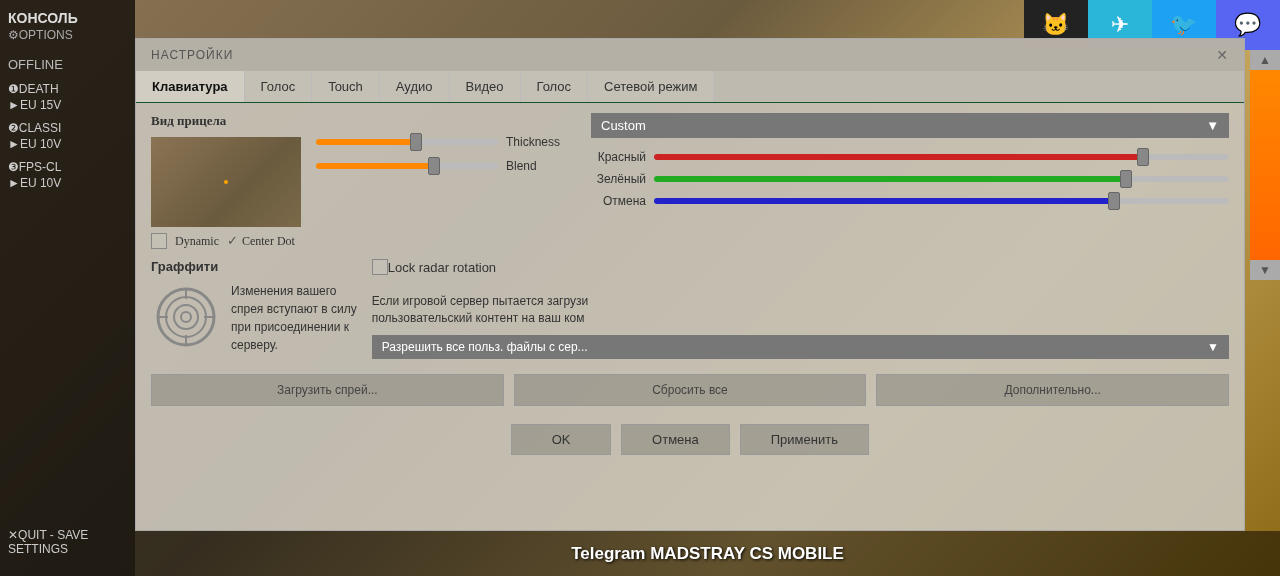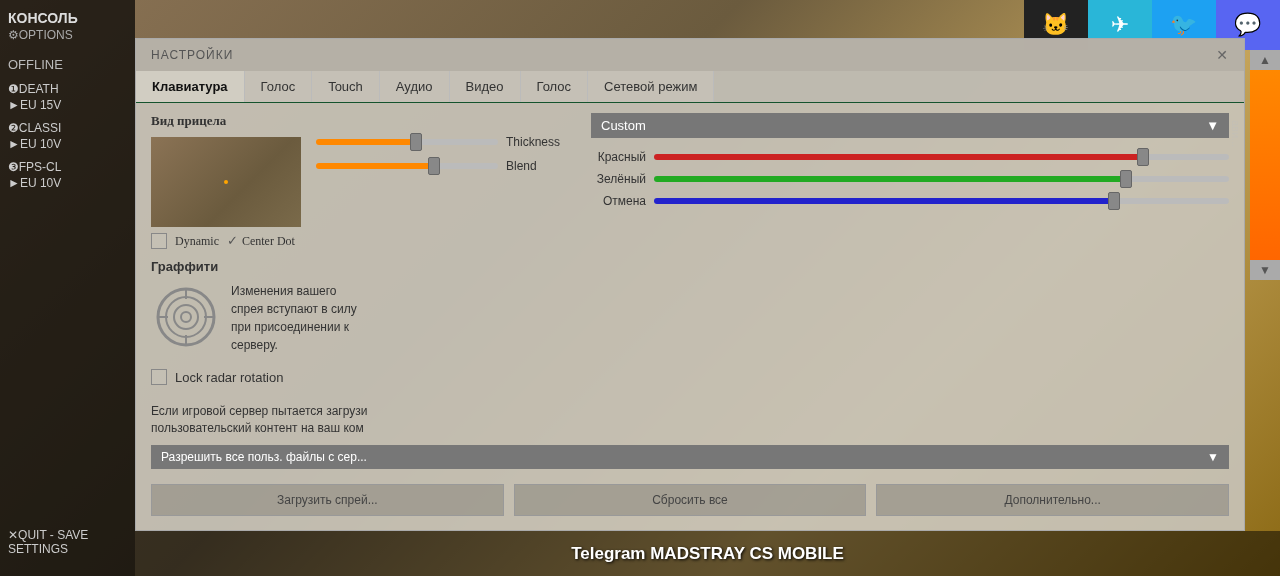--- a/index.html
+++ b/index.html
@@ -318,21 +318,21 @@
       height: 18px;
       background: #888;
       border: 1px solid #666;
       border-radius: 2px;
     }
 
     
     .lock-radar-row {
       display: flex;
       align-items: center;
-      gap: 8px;
+      gap: 0;
       margin-bottom: 10px;
     }
     .lock-checkbox {
       width: 16px;
       height: 16px;
       border: 1px solid #888;
       background: rgba(200,195,185,0.5);
     }
     .lock-label {
       font-size: 13px;
@@ -504,21 +504,21 @@
       <div class="color-row">
         <span class="color-label">Отмена</span>
         <div class="color-slider-track">
           <div class="color-slider-fill blue" style="width: 80%;"></div>
           <div class="color-slider-thumb" style="left: calc(80% - 6px);"></div>
         </div>
       </div>
     </div>
   </div>
 
-  <div style="display:flex; padding: 5px 15px; gap: 15px; flex-direction: column;">
+  <div style="display:flex; padding: 5px 15px; gap: 15px;">
 
     <div style="flex: 0 0 auto;">
       <div class="section-label">Граффити</div>
       <div style="display:flex; gap: 10px; align-items: flex-start;">
 
         <div style="width:70px; height:70px; display:flex; align-items:center; justify-content:center;">
           <svg width="65" height="65" viewBox="0 0 65 65">
             <circle cx="32" cy="32" r="28" fill="none" stroke="#888" stroke-width="3"></circle>
             <circle cx="32" cy="32" r="20" fill="none" stroke="#888" stroke-width="2"></circle>
             <circle cx="32" cy="32" r="12" fill="none" stroke="#888" stroke-width="2"></circle>
@@ -551,13 +551,18 @@
       </div>
     </div>
   </div>
 
   <div class="action-buttons">
     <div class="action-btn">Загрузить спрей...</div>
     <div class="action-btn">Сбросить все</div>
     <div class="action-btn">Дополнительно...</div>
   </div>
 
+  <div class="confirm-buttons">
+    <div class="confirm-btn">OK</div>
+    <div class="confirm-btn">Отмена</div>
+    <div class="confirm-btn">Применить</div>
+  </div>
 </div>
 
 </body></html>

